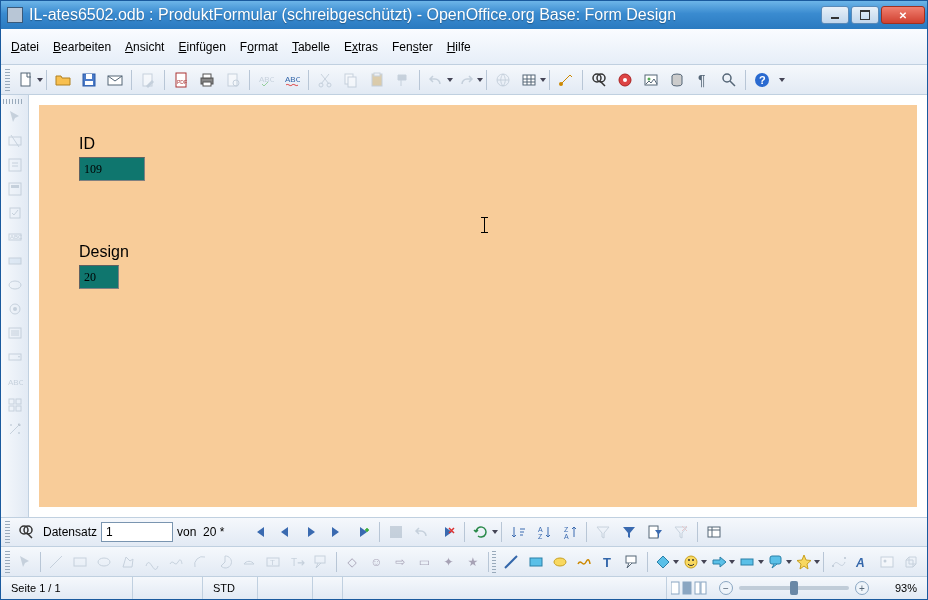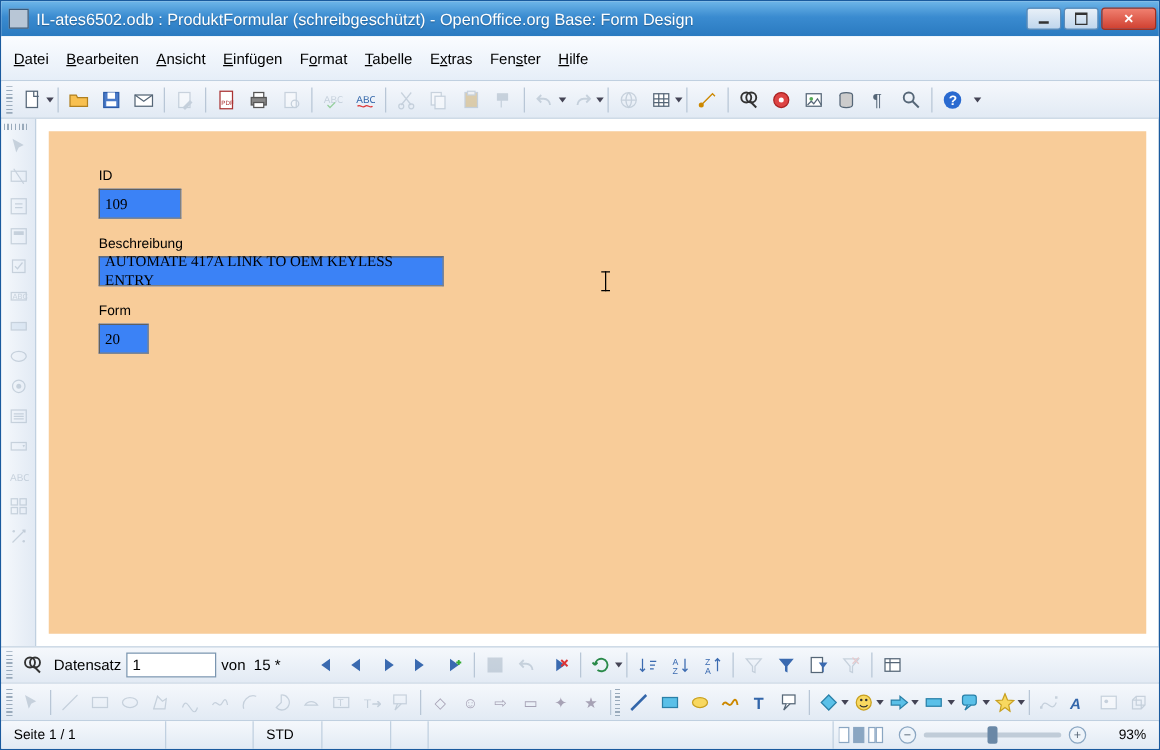--- a/index.html
+++ b/index.html
@@ -3,21 +3,21 @@
 <meta charset="utf-8">
 <style>
   * { box-sizing: border-box; margin: 0; padding: 0; }
   body { font-family: "Segoe UI", Tahoma, sans-serif; font-size: 12px; background: #fff; overflow: hidden; width: 928px; height: 600px; }
   
   .window { width: 928px; height: 600px; display: flex; flex-direction: column; border: 1px solid #1a5a9e; }
   
   
   .titlebar { height: 28px; background: linear-gradient(#6db5e8,#3a8bd0 45%,#2a7ac0); display: flex; align-items: center; padding: 0 2px 0 6px; color: #fff; }
   .titlebar .app-icon { width: 16px; height: 16px; background: #b8c6d6; border: 1px solid #3a5a7a; margin-right: 6px; }
-  .titlebar .title { flex: 1; font-size: 13px; text-shadow: 0 1px 1px rgba(0,0,0,.3); }
+  .titlebar .title { flex: 1; font-size: 16px; text-shadow: 0 1px 1px rgba(0,0,0,.3); }
   .win-btns { display: flex; gap: 2px; }
   .win-btn { width: 28px; height: 18px; border-radius: 3px; display: flex; align-items: center; justify-content: center; font-weight: bold; color: #333; }
   .win-min, .win-max { background: linear-gradient(#e8f0f8,#c0d6ec); border: 1px solid #5a8ab8; }
   .win-close { width: 44px; background: linear-gradient(#f08070,#d04030); border: 1px solid #a03020; color: #fff; }
   .win-min::before { content:""; width:8px; height:2px; background:#333; margin-top:6px;}
   .win-max::before { content:""; width:8px; height:7px; border:1px solid #333; border-top-width:2px;}
   .win-close::before { content:"\2715"; font-size:10px; }
 
   
   .menubar { height: 36px; background: linear-gradient(#fafcff,#e6eef8); border-bottom: 1px solid #c0d0e0; display: flex; align-items: center; padding: 16px 4px; gap: 2px; }
@@ -34,22 +34,22 @@
   .dd::before { content:""; border-left:3px solid transparent; border-right:3px solid transparent; border-top:4px solid #445; display:block;}
   .grip { width: 5px; height: 22px; margin-right: 3px; background: repeating-linear-gradient(#9ab 0 1px, transparent 1px 3px); }
 
   
   .content { flex: 1; display: flex; overflow: hidden; }
   .side-toolbar { width: 28px; background: linear-gradient(90deg,#f5f8fc,#e2eaf4); border-right: 1px solid #c0d0e0; display: flex; flex-direction: column; align-items: center; padding-top: 4px; gap: 2px; }
   .side-toolbar .tb-btn { width: 22px; height: 22px; }
   .canvas-wrap { flex: 1; position: relative; overflow: hidden; }
   .canvas { position: absolute; inset: 10px 10px 10px 10px; background: #f8cc99; }
   .field-block { position: absolute; }
-  .field-label { font-family: "Segoe UI", sans-serif; font-size: 11px; color: #000; margin-bottom: 4px; display: block;}
-  .field-input { background: #3b82f6; border: 1px solid #808080; border-top-color:#606060; border-left-color:#606060; height: 24px; padding: 0 4px; display:flex; align-items:center; font-size: 12px; font-family: "Segoe UI"; color:#000;}
+  .field-label { font-family: "Segoe UI", sans-serif; font-size: 16px; color: #000; margin-bottom: 4px; display: block;}
+  .field-input { background: #0f766e; border: 1px solid #808080; border-top-color:#606060; border-left-color:#606060; height: 24px; padding: 0 4px; display:flex; align-items:center; font-size: 12px; font-family: "Segoe UI"; color:#000;}
   .text-cursor { position:absolute; width:7px; height:16px; }
   .text-cursor::before { content:""; position:absolute; left:3px; top:0; width:1px; height:16px; background:#000;}
   .text-cursor::after { content:""; position:absolute; left:0; top:0; width:7px; height:1px; background:#000; box-shadow: 0 15px 0 #000;}
 
   
   .rec-toolbar { height: 30px; background: linear-gradient(#f5f8fc,#e2eaf4); border-top: 1px solid #c0d0e0; border-bottom: 1px solid #c0d0e0; display: flex; align-items: center; padding: 0 4px; }
   .rec-label { margin: 0 4px; color:#000;text-align:center; }
   .rec-input { width: 72px; height: 20px; border: 1px solid #7a95b0; background:#fff; padding: 0 4px; font-size:12px; }
   
   
@@ -359,49 +359,43 @@
     </div>
 
     <div class="canvas-wrap">
       <div class="canvas">
         <div class="field-block" style="left:40px; top:30px;">
           <span class="field-label">ID</span>
           <div class="field-input" style="width:66px">
               <span>109</span>
             </div>
         </div>
-        <div class="field-block" style="left:40px; top:84px;">
-          <span class="field-label">Beschreibung</span>
-          <div class="field-input" style="width:276px">
-              <span>AUTOMATE 417A LINK TO OEM KEYLESS ENTRY</span>
-            </div>
-        </div>
         <div class="field-block" style="left:40px; top:138px;">
-          <span class="field-label">Form</span>
+          <span class="field-label">Design</span>
           <div class="field-input" style="width:40px">
               <span>20</span>
             </div>
         </div>
         <div class="text-cursor" style="left:442px; top:112px;"></div>
       </div>
     </div>
   </div>
 
   <div class="rec-toolbar">
     <div class="grip"></div>
     <div class="tb-btn">
         <svg class="ico" viewBox="0 0 16 16">
           <circle cx="6" cy="6" r="4" fill="none" stroke="#333" stroke-width="1.5"></circle>
           <path d="M9 9l5 5" stroke="#333" stroke-width="1.5"></path>
           <circle cx="10" cy="6" r="4" fill="none" stroke="#333" stroke-width="1.5"></circle>
         </svg>
       </div>
     <span class="rec-label">Datensatz</span>
     <input class="rec-input" value="1" style="">
-    <span class="rec-label"><span>von</span>&nbsp;&nbsp;<span>15 *</span></span>
+    <span class="rec-label"><span>von</span>&nbsp;&nbsp;<span>20 *</span></span>
     <div style="width:18px"></div>
     <div class="tb-btn">
         <svg class="ico" viewBox="0 0 16 16">
           <path d="M4 3v10M13 3l-7 5 7 5z" fill="#3a6ab0"></path>
         </svg>
       </div>
     <div class="tb-btn">
         <svg class="ico" viewBox="0 0 16 16">
           <path d="M11 3l-7 5 7 5z" fill="#3a6ab0"></path>
         </svg>

